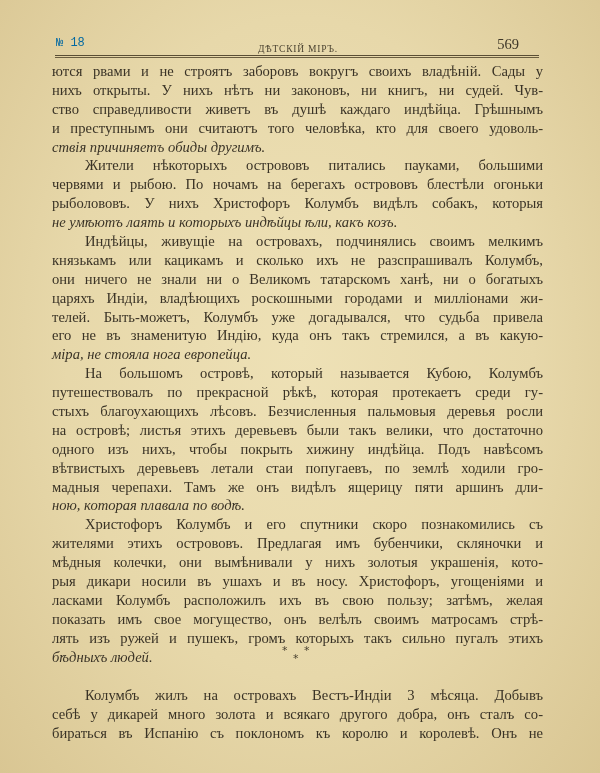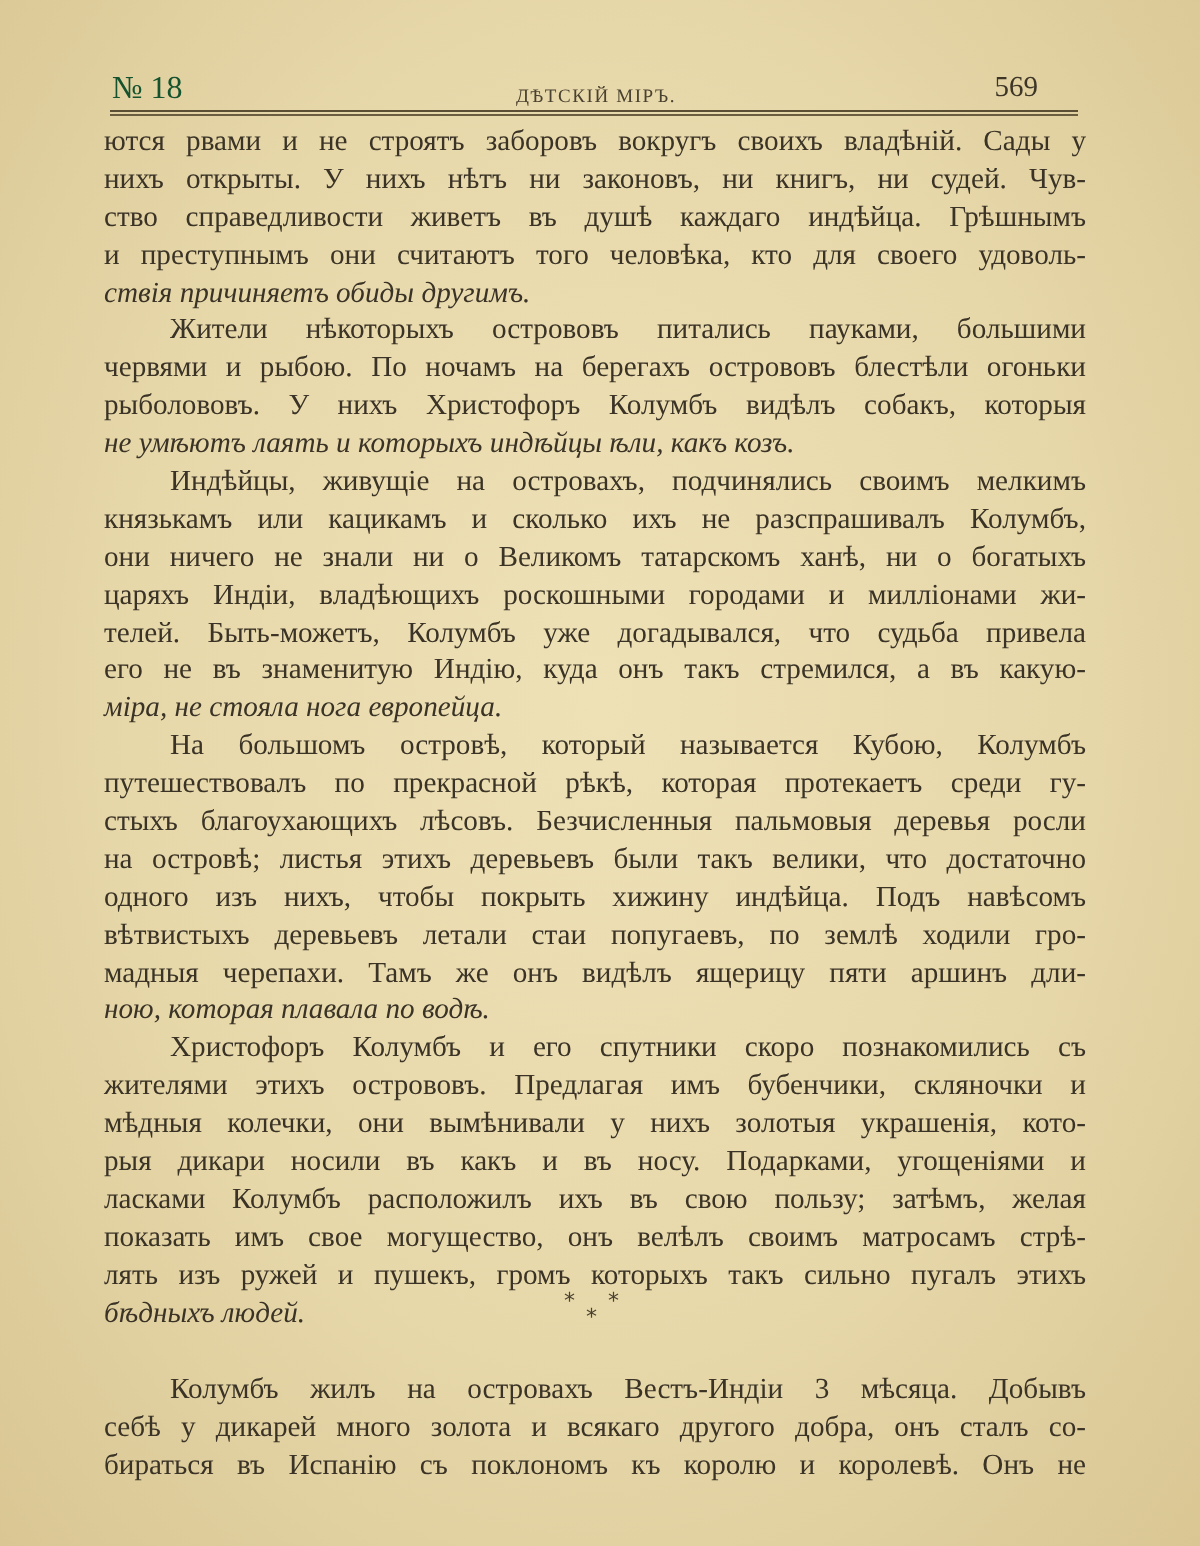--- a/index.html
+++ b/index.html
@@ -28,23 +28,23 @@
       position: absolute;
       left: 53px;
       top: 36px;
       width: 490px;
       height: 20px;
     }
     .issue-no {
       position: absolute;
       left: 3px;
       top: 0;
-      font-family: Liberation Serif, serif;
-      font-size: 16px;
-      color: #14532d;
+      font-family: Liberation Mono, monospace;
+      font-size: 12px;
+      color: #0369a1;
     }
     .journal-title {
       position: absolute;
       left: 0;
       right: 0;
       top: 8px;
       text-align: center;
       font-family: "Liberation Serif", serif;
       font-size: 9.5px;
       letter-spacing: 0.8px;
@@ -169,21 +169,21 @@
       <span class="line">одного изъ нихъ, чтобы покрыть хижину индѣйца. Подъ навѣсомъ</span>
       <span class="line">вѣтвистыхъ деревьевъ летали стаи попугаевъ, по землѣ ходили гро-</span>
       <span class="line">мадныя черепахи. Тамъ же онъ видѣлъ ящерицу пяти аршинъ дли-</span>
       <span class="line last">ною, которая плавала по водѣ.</span>
     </p>
 
     <p>
       <span class="line indent">Христофоръ Колумбъ и его спутники скоро познакомились съ</span>
       <span class="line">жителями этихъ острововъ. Предлагая имъ бубенчики, скляночки и</span>
       <span class="line">мѣдныя колечки, они вымѣнивали у нихъ золотыя украшенія, кото-</span>
-      <span class="line">рыя дикари носили въ какъ и въ носу. Подарками, угощеніями и</span>
+      <span class="line">рыя дикари носили въ ушахъ и въ носу. Христофоръ, угощеніями и</span>
       <span class="line">ласками Колумбъ расположилъ ихъ въ свою пользу; затѣмъ, желая</span>
       <span class="line">показать имъ свое могущество, онъ велѣлъ своимъ матросамъ стрѣ-</span>
       <span class="line">лять изъ ружей и пушекъ, громъ которыхъ такъ сильно пугалъ этихъ</span>
       <span class="line last">бѣдныхъ людей.</span>
     </p>
   </div>
 
   <div class="asterism">
     <span style="left:2px; top:0;">*</span>
     <span style="left:24px; top:0;">*</span>

